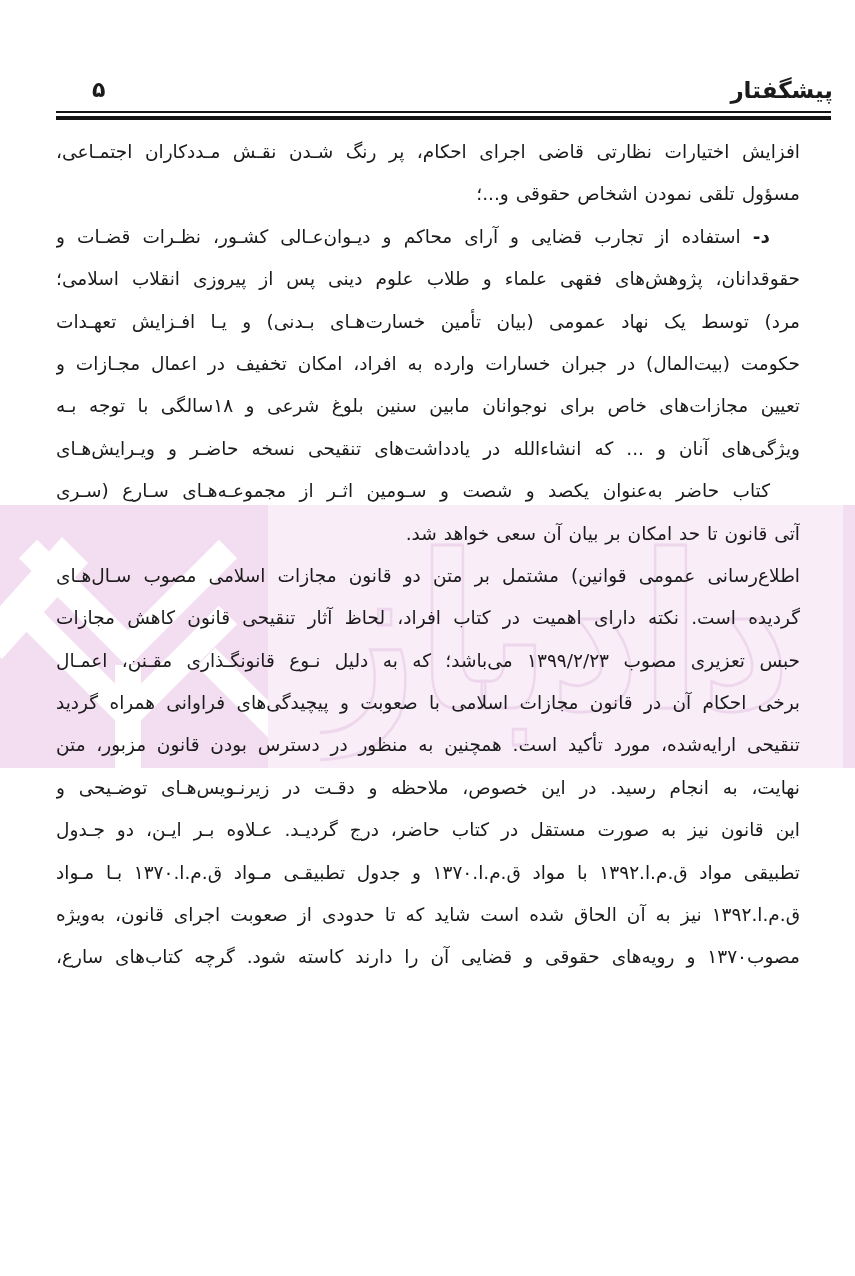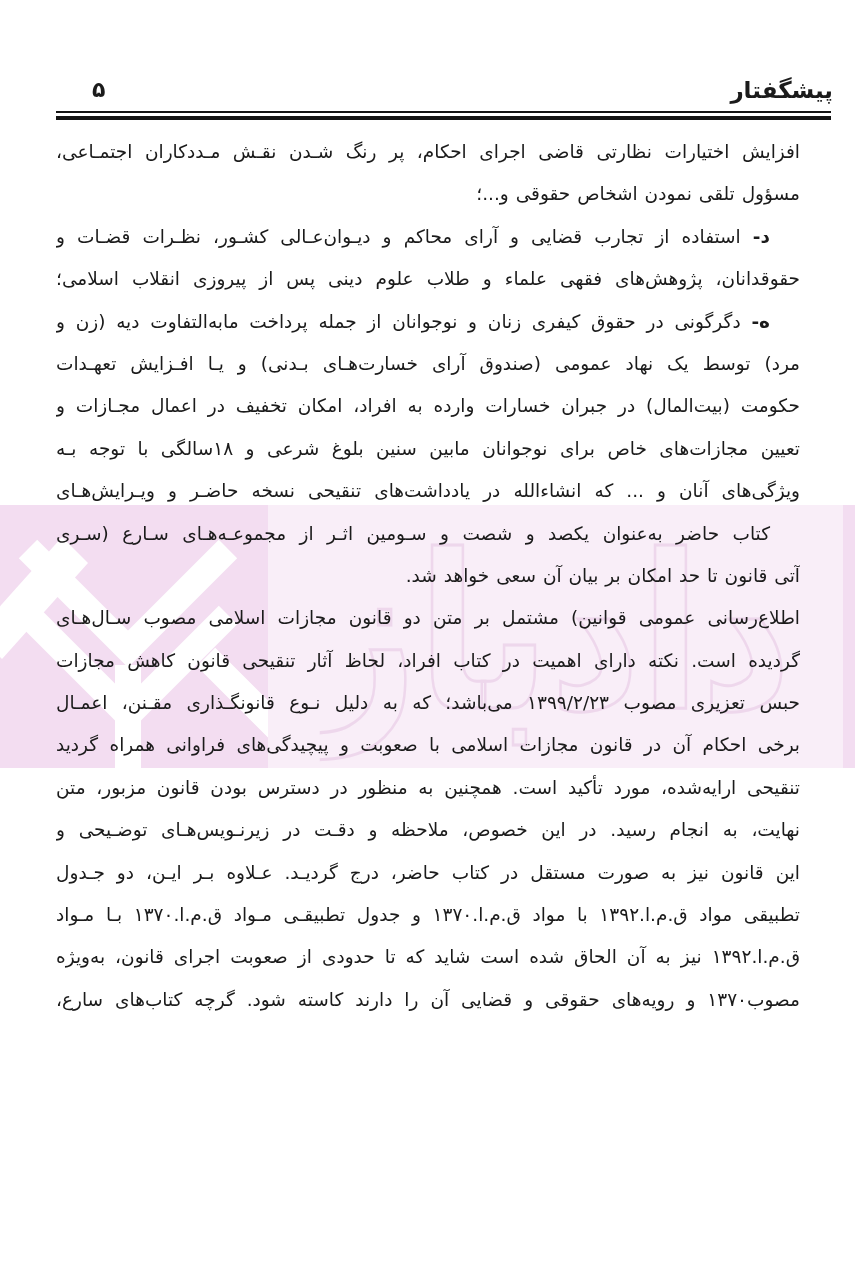--- a/index.html
+++ b/index.html
@@ -86,22 +86,21 @@
     </g>
     <polygon id="wm-logo-stripe" points="-24,128 62,32 88,58 2,154" fill="#ffffff"></polygon>
   </svg>
   <div class="wm-text" style="-webkit-text-stroke: 3px rgb(238, 215, 236);">دادبازار</div>
 
   <div class="body-text" id="body-lines">
       <div class="line">افزایش اختیارات نظارتی قاضی اجرای احکام، پر رنگ شـدن نقـش مـددکاران اجتمـاعی،</div>
       <div class="line line-end">مسؤول تلقی نمودن اشخاص حقوقی و...؛</div>
       <div class="line line-indent"><b class="lead">د-</b> استفاده از تجارب قضایی و آرای محاکم و دیـوان‌عـالی کشـور، نظـرات قضـات و</div>
       <div class="line">حقوقدانان، پژوهش‌های فقهی علماء و طلاب علوم دینی پس از پیروزی انقلاب اسلامی؛</div>
-      <div class="line line-indent"><b class="lead">ه-</b> دگرگونی در حقوق کیفری زنان و نوجوانان از جمله پرداخت مابه‌التفاوت دیه (زن و</div>
-      <div class="line">مرد) توسط یک نهاد عمومی (صندوق آرای خسارت‌هـای بـدنی) و یـا افـزایش تعهـدات</div>
+      <div class="line">مرد) توسط یک نهاد عمومی (بیان تأمین خسارت‌هـای بـدنی) و یـا افـزایش تعهـدات</div>
       <div class="line">حکومت (بیت‌المال) در جبران خسارات وارده به افراد، امکان تخفیف در اعمال مجـازات و</div>
       <div class="line">تعیین مجازات‌های خاص برای نوجوانان مابین سنین بلوغ شرعی و ۱۸سالگی با توجه بـه</div>
       <div class="line">ویژگی‌های آنان و ... که انشاءالله در یادداشت‌های تنقیحی نسخه حاضـر و ویـرایش‌هـای</div>
       <div class="line line-indent">کتاب حاضر به‌عنوان یکصد و شصت و سـومین اثـر از مجموعـه‌هـای سـارع (سـری</div>
       <div class="line line-end">آتی قانون تا حد امکان بر بیان آن سعی خواهد شد.</div>
       <div class="line">اطلاع‌رسانی عمومی قوانین) مشتمل بر متن دو قانون مجازات اسلامی مصوب سـال‌هـای</div>
       <div class="line">گردیده است. نکته دارای اهمیت در کتاب افراد، لحاظ آثار تنقیحی قانون کاهش مجازات</div>
       <div class="line">حبس تعزیری مصوب ۱۳۹۹/۲/۲۳ می‌باشد؛ که به دلیل نـوع قانونگـذاری مقـنن، اعمـال</div>
       <div class="line">برخی احکام آن در قانون مجازات اسلامی با صعوبت و پیچیدگی‌های فراوانی همراه گردید</div>
       <div class="line">تنقیحی ارایه‌شده، مورد تأکید است. همچنین به منظور در دسترس بودن قانون مزبور، متن</div>

